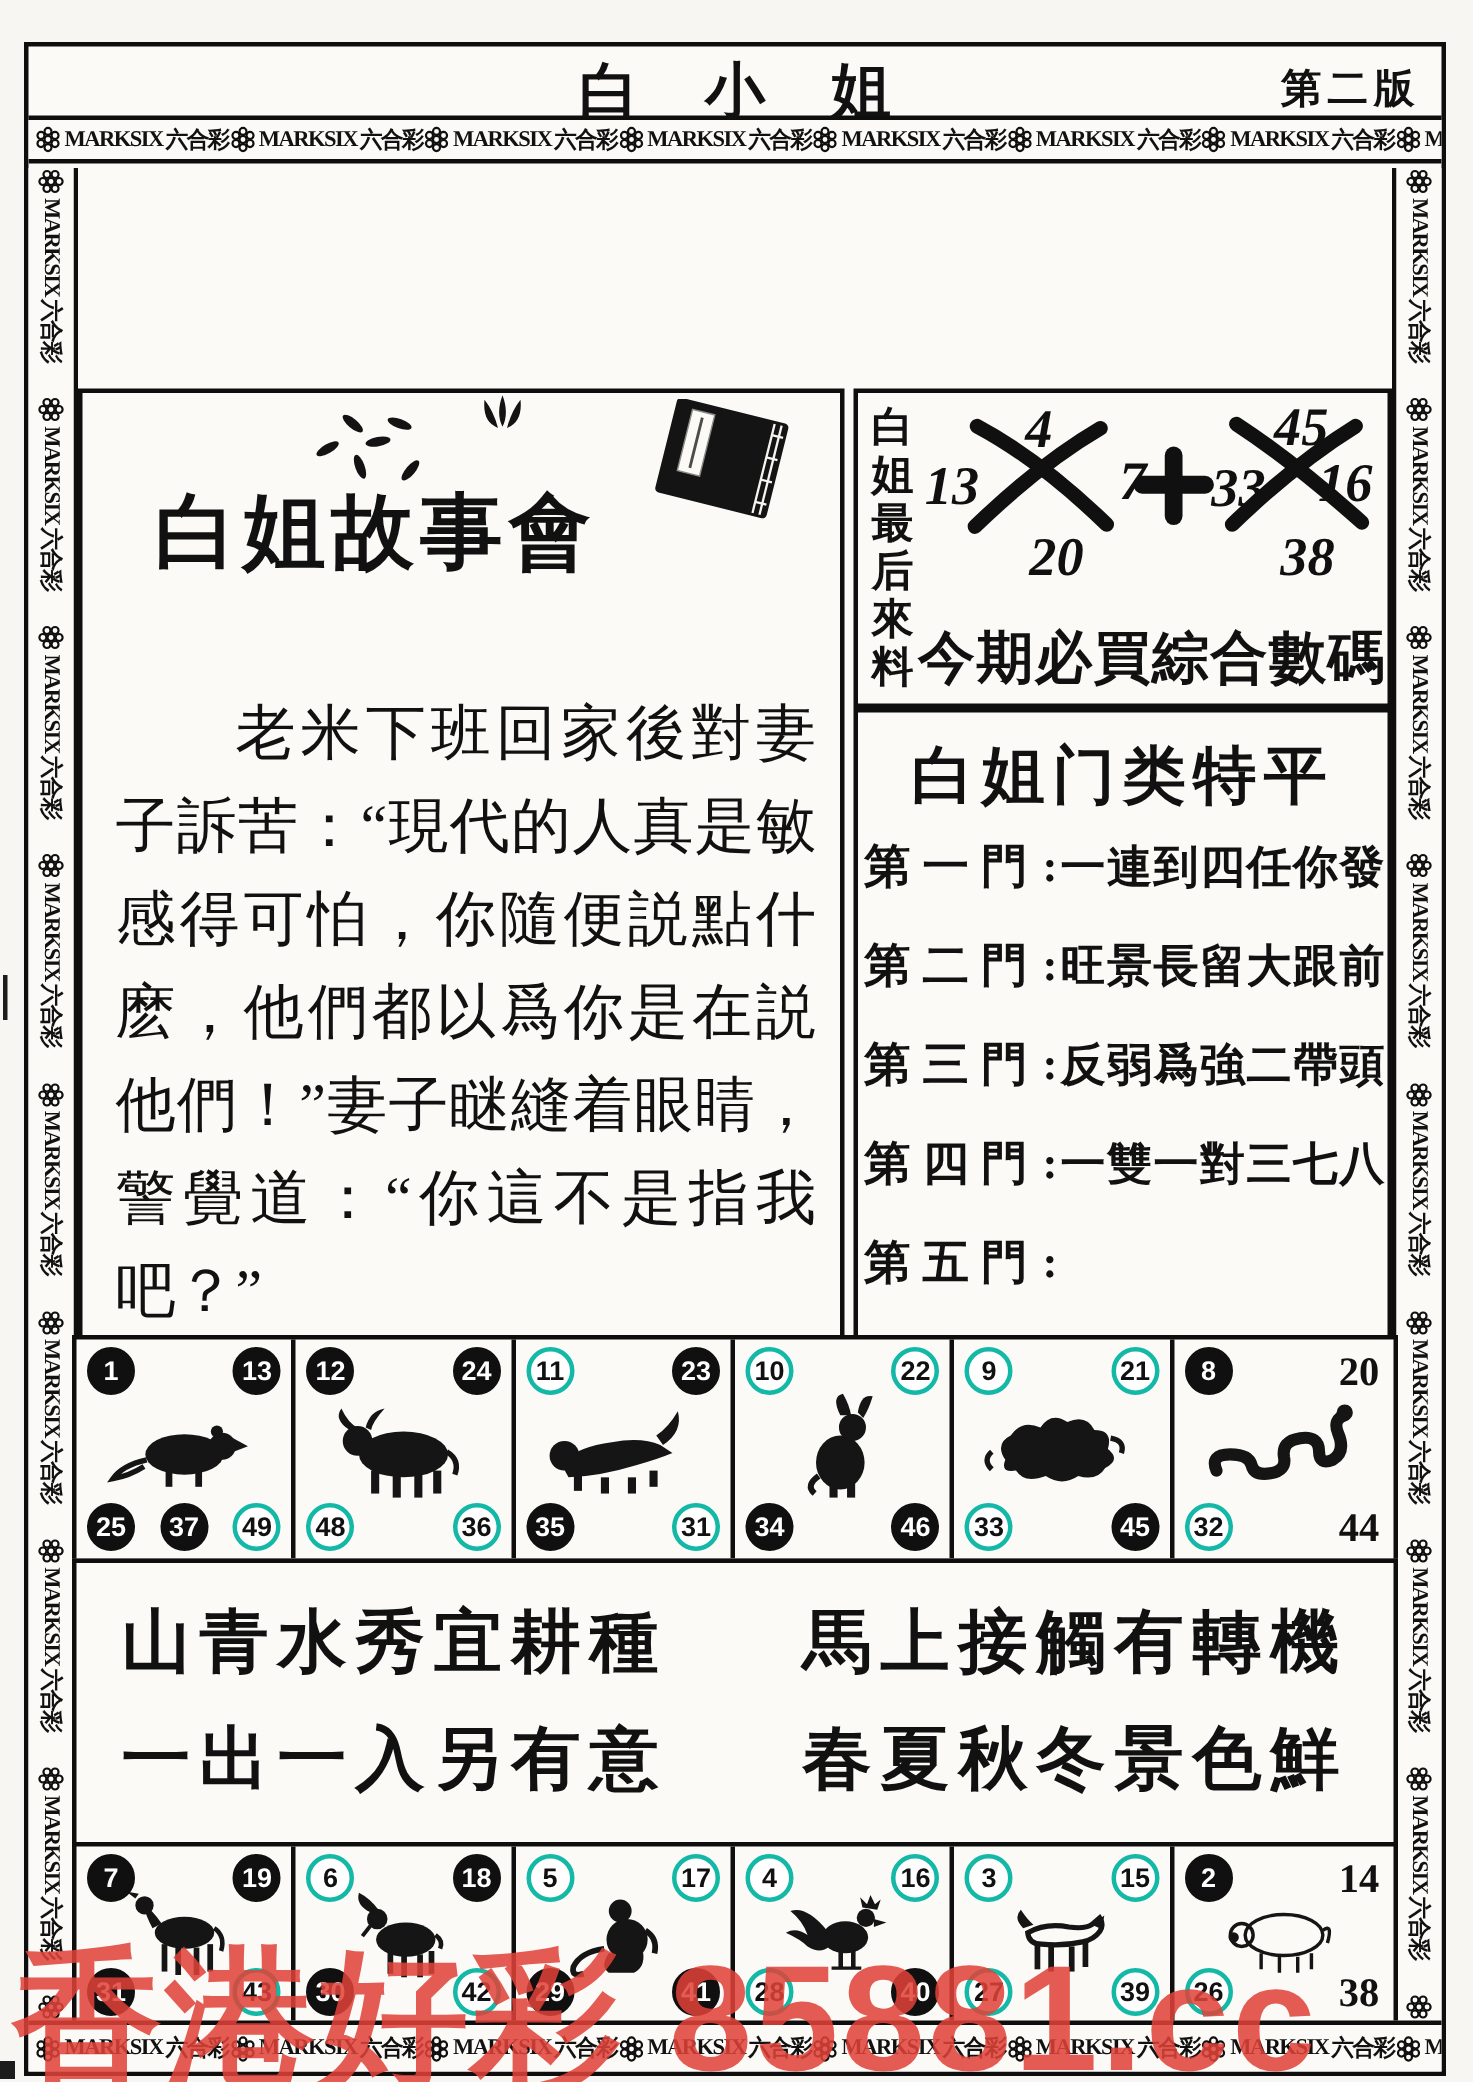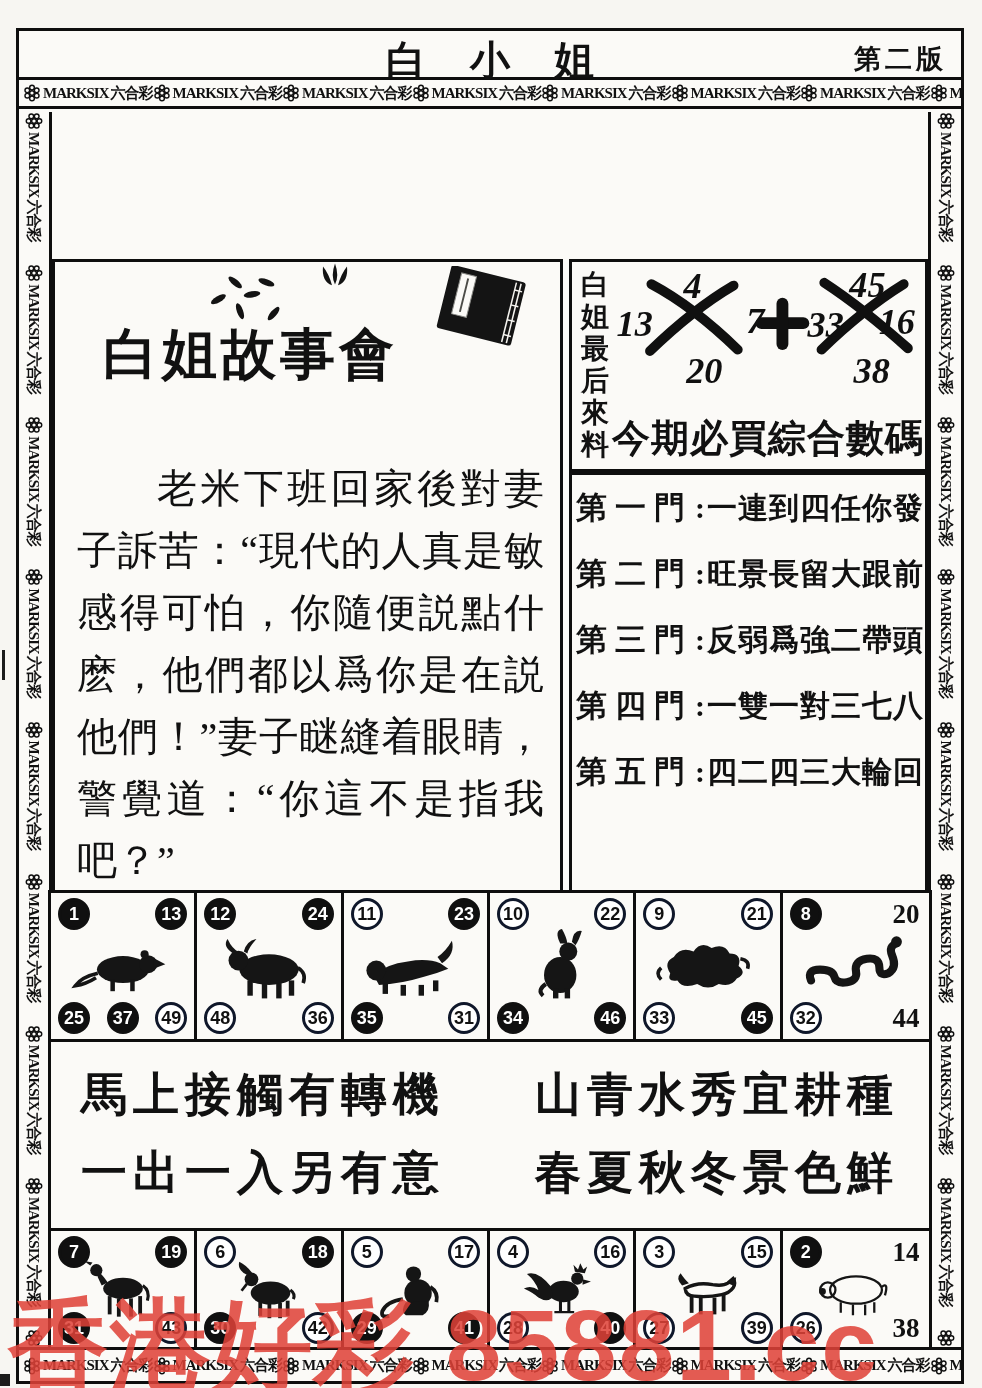--- a/index.html
+++ b/index.html
@@ -57,21 +57,21 @@
   .gate-text{font-size:30px;font-weight:600;letter-spacing:1px;white-space:nowrap;}
 
   
   .zrow{position:absolute;left:29px;width:878px;display:grid;grid-template-columns:repeat(6,1fr);border:3px solid #0e0e0e;background:#fbfaf7;}
   .zrow1{top:859px;height:146px;}
   .zrow2{top:1197px;height:118px;}
   .zcell{position:relative;border-right:3px solid #0e0e0e;display:flex;align-items:center;justify-content:center;overflow:hidden;}
   .zcell:last-child{border-right:none;}
   .ball{position:absolute;width:32px;height:32px;border-radius:50%;display:flex;align-items:center;justify-content:center;
         font-weight:700;font-size:18px;font-family:"Liberation Sans",sans-serif;box-sizing:border-box;z-index:2;}
-  .ball.light{background:#fff;border:3px solid #0f172a;color:#111;}
+  .ball.light{background:#fff;border:3px solid #14b8a6;color:#111;}
   .ball.dark{background:#101010;border:3px solid #101010;color:#fff;}
   .ball.plain{background:none;border:none;color:#111;font-size:27px;font-family:"Liberation Serif",serif;}
   .pos-tl{top:5px;left:7px;} .pos-tr{top:5px;right:7px;}
   .pos-bl{bottom:5px;left:7px;} .pos-br{bottom:5px;right:7px;}
   .pos-bm{bottom:5px;left:50%;transform:translateX(-50%);}
 
   
   .couplet-box{position:absolute;left:29px;top:1008px;width:878px;height:186px;border:3px solid #0e0e0e;border-bottom:none;background:#fbfaf7;}
   .couplet-line{position:absolute;left:0;width:100%;display:flex;justify-content:space-between;padding:0 30px;box-sizing:border-box;
                 font-size:46px;font-weight:800;letter-spacing:6px;font-family:"Liberation Sans",sans-serif;white-space:nowrap;}
@@ -516,20 +516,21 @@
               <text x="276" y="102">33</text>
               <text x="336" y="44">45</text>
               <text x="378" y="98">16</text>
               <text x="342" y="168">38</text>
             </g>
           </svg></div>
       <div class="tips-slogan">今期必買綜合數碼</div>
     </div>
 
     <div class="gates-box">
+      <div class="gates-title">白姐门类特平</div>
       <div>
           <div class="gate-row">
             <span class="gate-label">第一門</span>
             <span class="gate-colon">:</span>
             <span class="gate-text">一連到四任你發</span>
           </div>
           <div class="gate-row">
             <span class="gate-label">第二門</span>
             <span class="gate-colon">:</span>
             <span class="gate-text">旺景長留大跟前</span>
@@ -540,21 +541,20 @@
             <span class="gate-text">反弱爲強二帶頭</span>
           </div>
           <div class="gate-row">
             <span class="gate-label">第四門</span>
             <span class="gate-colon">:</span>
             <span class="gate-text">一雙一對三七八</span>
           </div>
           <div class="gate-row">
             <span class="gate-label">第五門</span>
             <span class="gate-colon">:</span>
-            <span class="gate-text">四二四三大輪回</span>
           </div>
         </div>
     </div>
 
     <div class="zrow zrow1">
         <div class="zcell">
           <span class="ball dark pos-tl">1</span>
           <span class="ball dark pos-tr">13</span>
           <span class="ball dark pos-bl">25</span>
           <span class="ball dark pos-bm">37</span>
@@ -646,22 +646,22 @@
             <g>
               <path d="M10 58 Q5 46 20 46 Q34 46 36 54 Q38 62 50 60 Q62 58 60 48 Q58 36 72 34 Q86 32 86 44 Q86 54 96 50 Q106 44 100 30 Q96 20 105 17" fill="none" stroke="#151515" stroke-width="9" stroke-linecap="round"></path>
               <circle cx="105" cy="15" r="6" fill="#151515"></circle>
             </g>
           </svg>
         </div>
       </div>
 
     <div class="couplet-box">
       <div class="couplet-line cl1">
+        <span>山青水秀宜耕種</span>
         <span>馬上接觸有轉機</span>
-        <span>山青水秀宜耕種</span>
       </div>
       <div class="couplet-line cl2">
         <span>一出一入另有意</span>
         <span>春夏秋冬景色鮮</span>
       </div>
     </div>
 
     <div class="zrow zrow2">
         <div class="zcell">
           <span class="ball dark pos-tl">7</span>

